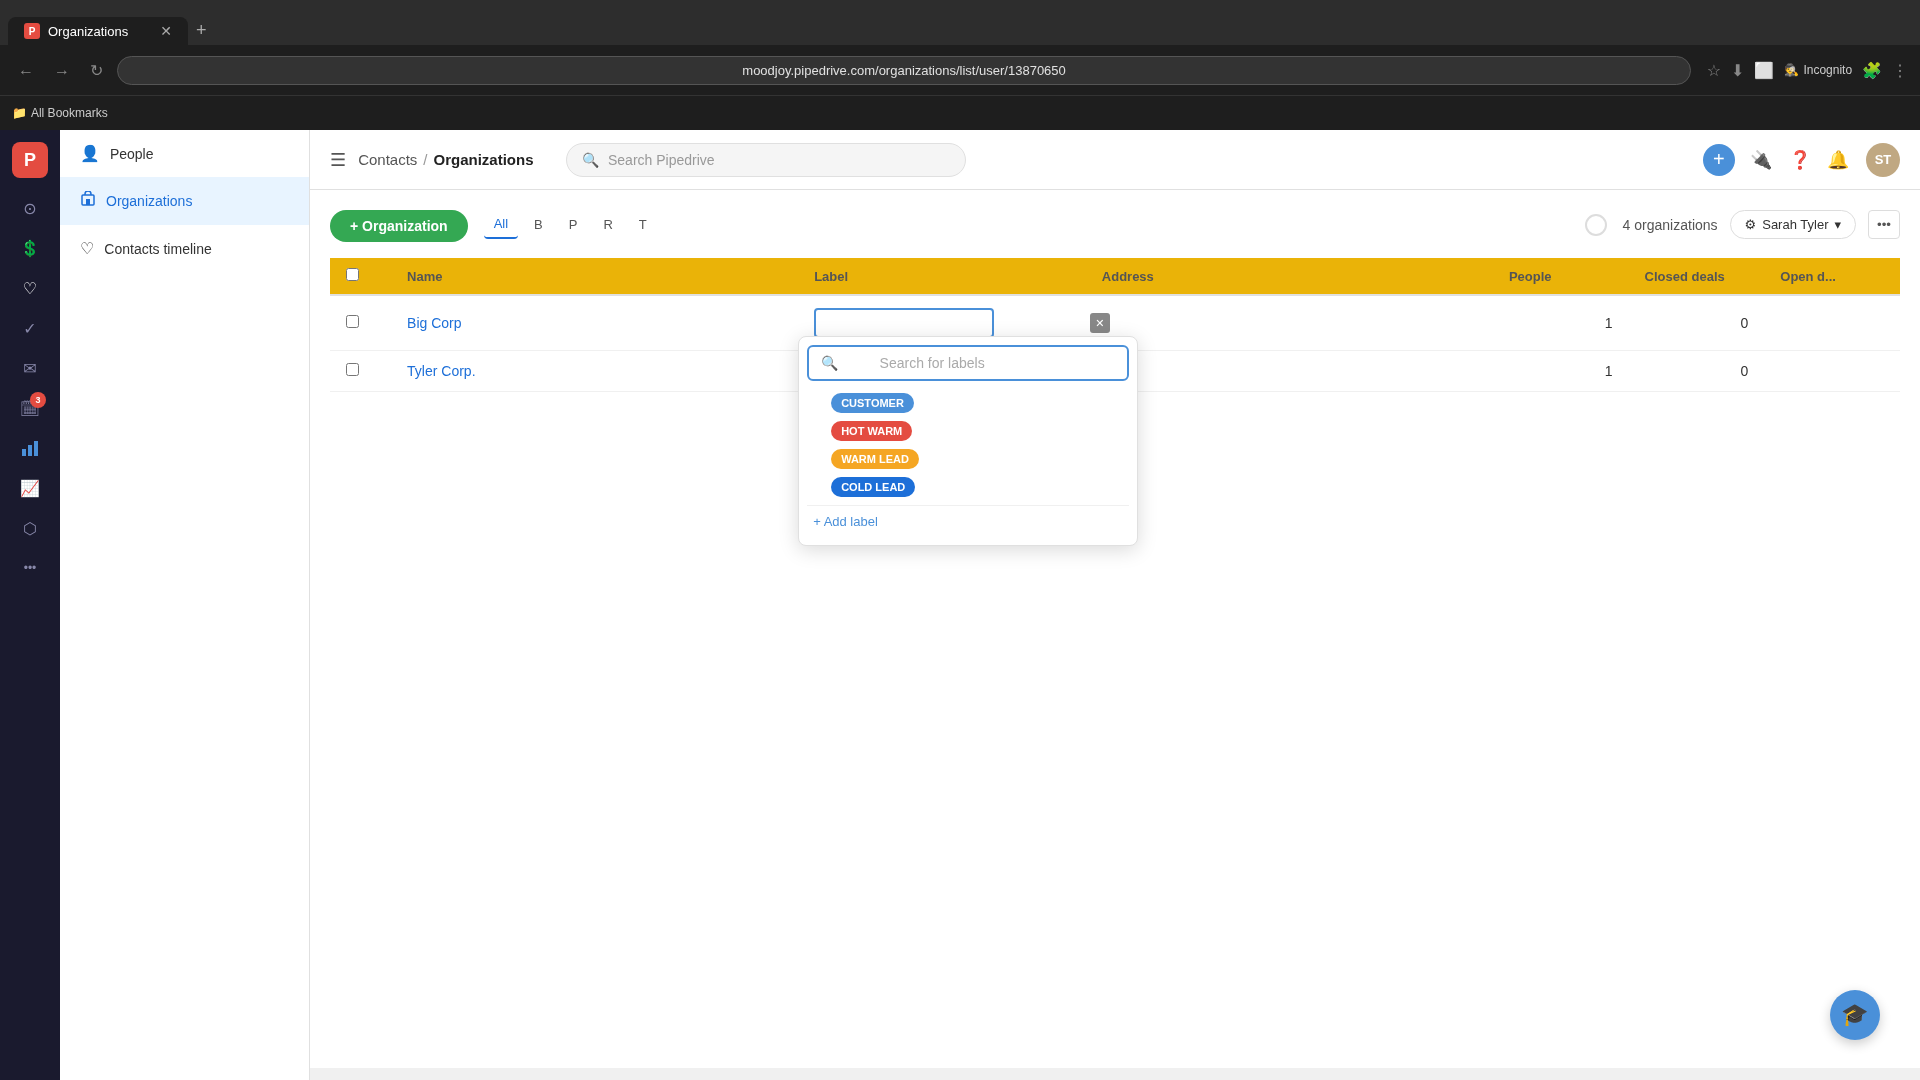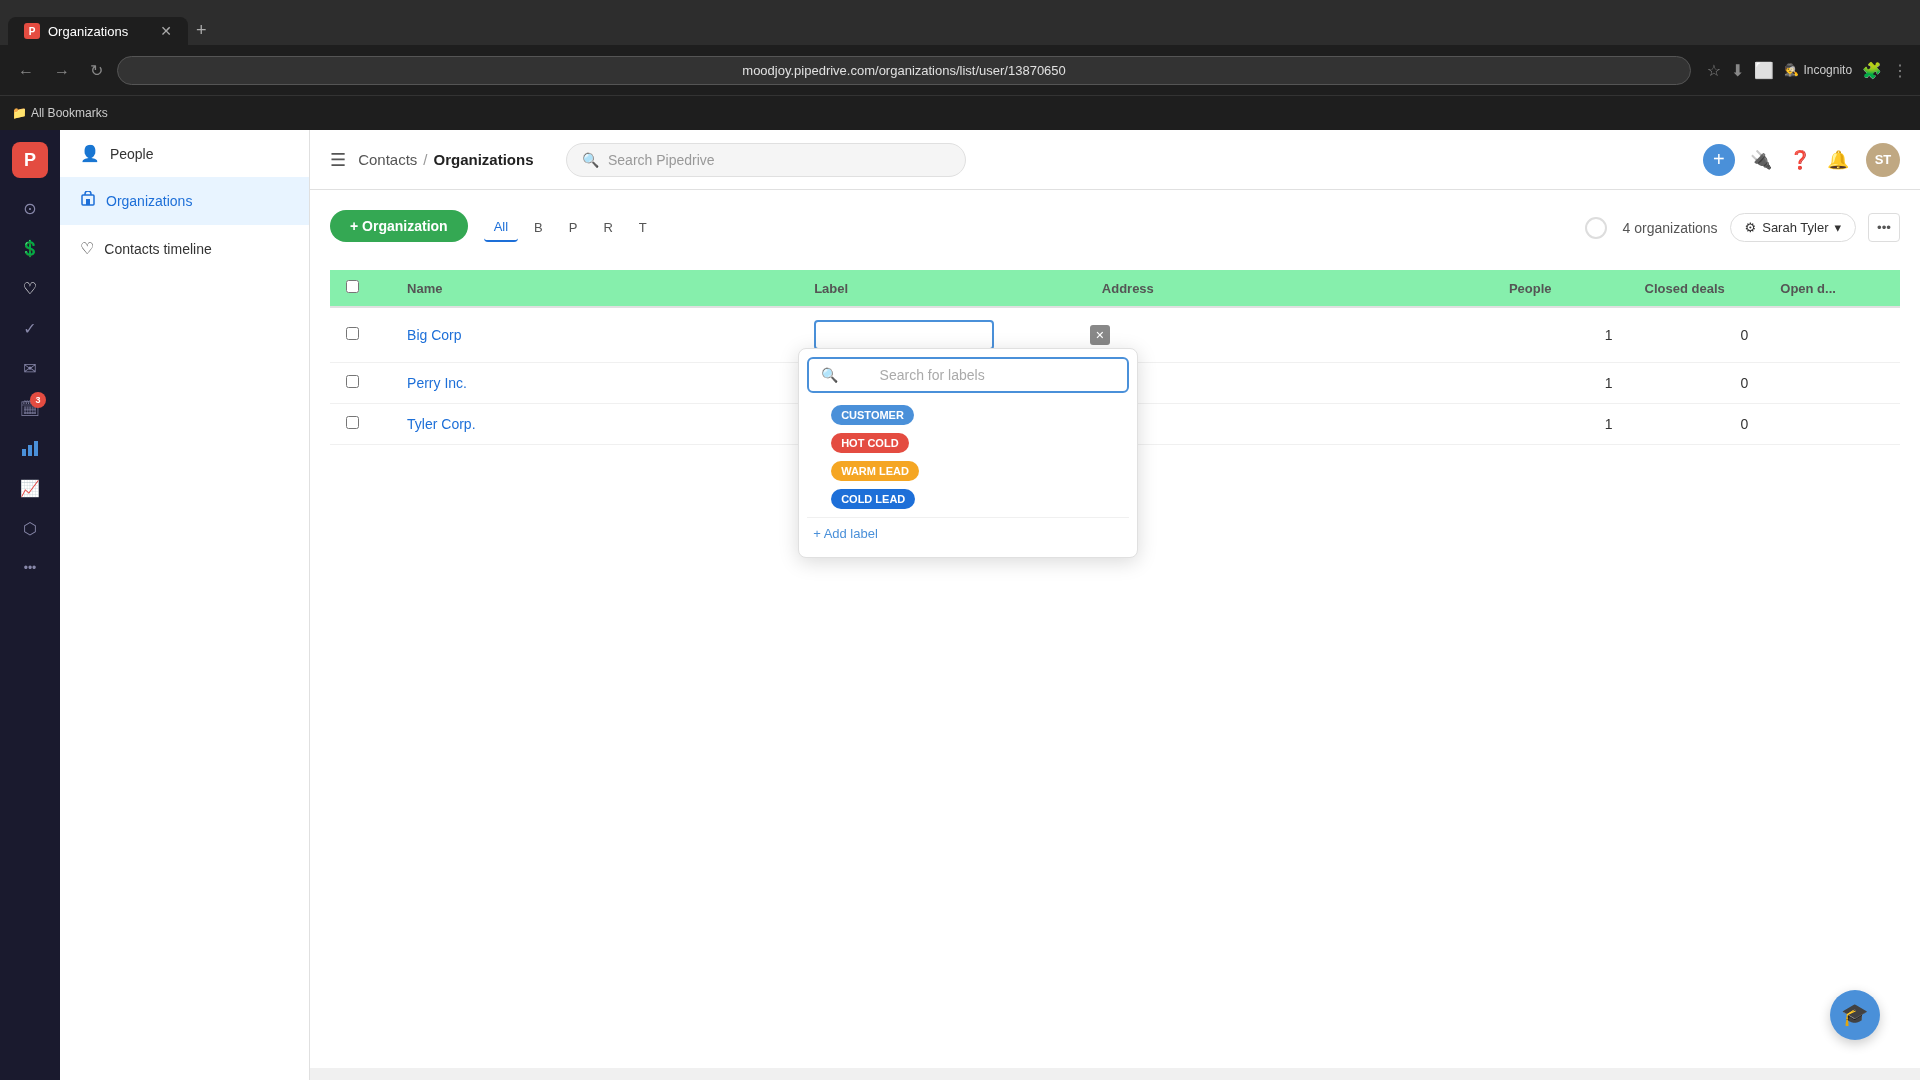--- a/index.html
+++ b/index.html
@@ -51,34 +51,34 @@
     .breadcrumb-current { font-weight: 600; color: #222; }
     .header-search { flex: 1; max-width: 400px; background: #f5f5f5; border: 1px solid #e0e0e0; border-radius: 20px; padding: 8px 16px; display: flex; align-items: center; gap: 8px; color: #999; font-size: 14px; margin-left: 20px; }
     .header-actions { margin-left: auto; display: flex; align-items: center; gap: 16px; }
     .header-btn { background: none; border: none; cursor: pointer; color: #555; font-size: 18px; }
     .avatar { width: 34px; height: 34px; border-radius: 50%; background: #c0a882; display: flex; align-items: center; justify-content: center; color: white; font-size: 13px; font-weight: 600; }
     
     
     .content-area { flex: 1; padding: 20px; overflow: auto; position: relative; }
     
     
-    .content-toolbar { display: flex; align-items: flex-end; gap: 12px; margin-bottom: 28px; }
+    .content-toolbar { display: flex; align-items: flex-start; gap: 12px; margin-bottom: 16px; }
     .add-btn { background: #34a853; color: white; border: none; border-radius: 20px; padding: 8px 20px; font-size: 14px; font-weight: 600; cursor: pointer; display: flex; align-items: center; gap: 6px; }
     .filter-group { display: flex; gap: 6px; margin-left: 4px; }
     .filter-btn { background: none; border: none; padding: 6px 10px; font-size: 13px; cursor: pointer; color: #555; border-radius: 4px; font-weight: 500; }
     .filter-btn.active { color: #1d6fd8; border-bottom: 2px solid #1d6fd8; }
     .right-toolbar { margin-left: auto; display: flex; align-items: center; gap: 12px; }
     .org-count { display: flex; align-items: center; gap: 16px; color: #555; font-size: 14px; }
     .loading-circle { width: 22px; height: 22px; border: 2px solid #ddd; border-radius: 50%; }
     .owner-btn { background: #fff; border: 1px solid #ddd; border-radius: 20px; padding: 6px 14px; font-size: 13px; cursor: pointer; display: flex; align-items: center; gap: 6px; color: #333; }
     .more-btn { background: none; border: 1px solid #ddd; border-radius: 4px; padding: 6px 8px; cursor: pointer; color: #555; }
 
     
     .data-table { width: 100%; border-collapse: collapse; position: relative; }
-    .data-table th { background: #86efac; border-bottom: 2px solid #e0e0e0; padding: 10px 16px; text-align: left; font-size: 13px; font-weight: 600; color: #555; position: sticky; top: 12px; }
+    .data-table th { background: #eab308; border-bottom: 2px solid #e0e0e0; padding: 10px 16px; text-align: left; font-size: 13px; font-weight: 600; color: #555; position: sticky; top: 12px; }
     .data-table td { padding: 12px 16px; border-bottom: 1px solid #f0f0f0; font-size: 14px; color: #333; }
     .checkbox-col { width: 40px; }
     .name-col { width: 300px; }
     .label-col { width: 200px; }
     .address-col { width: 300px; }
     .num-col { width: 100px; text-align: right; }
     .org-name { color: #1d6fd8; cursor: pointer; }
 
     
     .label-cell { position: relative; }
@@ -254,42 +254,33 @@
                 </div>
                 <button class="label-clear-btn">✕</button>
 
                 <div class="dropdown-container">
                   <div class="search-box">
                     <span style="color:#aaa;">🔍</span>
                     <input type="text" placeholder="Search for labels" style="">
                   </div>
                   <div class="label-list">
                     <div><span class="label-chip customer">CUSTOMER</span></div>
-                    <div><span class="label-chip hot-lead">HOT COLD</span></div>
+                    <div><span class="label-chip hot-lead">HOT WARM</span></div>
                     <div><span class="label-chip warm-lead">WARM LEAD</span></div>
                     <div><span class="label-chip cold-lead">COLD LEAD</span></div>
                   </div>
                   <div class="add-label-btn">+ Add label</div>
                 </div>
               </td>
               <td></td>
               <td class="num-col">1</td>
               <td class="num-col">0</td>
               <td class="num-col"></td>
             </tr>
 
-            <tr class="table-row">
-              <td class="checkbox-col"><input type="checkbox" style=""></td>
-              <td class="name-col"><span class="org-name">Perry Inc.</span></td>
-              <td class="label-col"></td>
-              <td></td>
-              <td class="num-col">1</td>
-              <td class="num-col">0</td>
-              <td class="num-col"></td>
-            </tr>
 
             <tr class="table-row">
               <td class="checkbox-col"><input type="checkbox" style=""></td>
               <td class="name-col"><span class="org-name">Tyler Corp.</span></td>
               <td class="label-col"></td>
               <td></td>
               <td class="num-col">1</td>
               <td class="num-col">0</td>
               <td class="num-col"></td>
             </tr>

